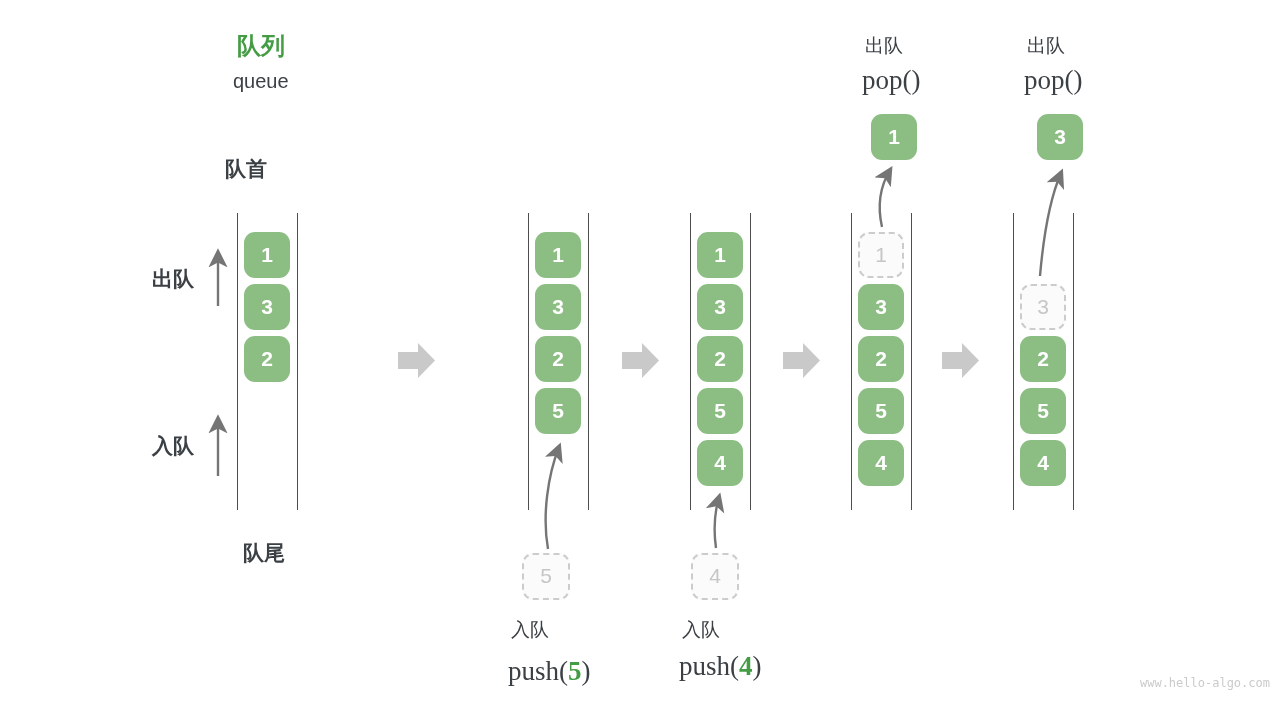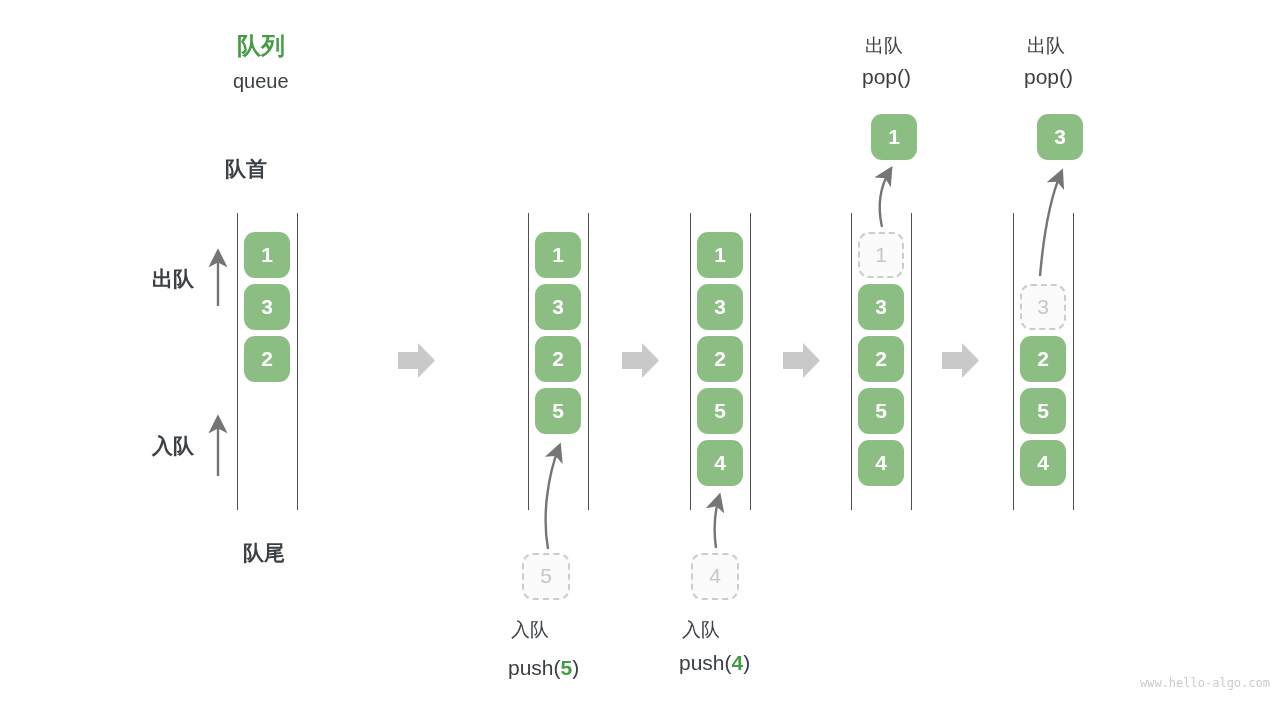--- a/index.html
+++ b/index.html
@@ -9,21 +9,21 @@
     overflow:hidden;
     padding-left:30px;
   }
   .abs { position:absolute; }
 
   
   .title-cn { font-size:24px; font-weight:bold; color:var(--accent-green,#449C44); }
   .title-en { font-size:20px; color:var(--text-dark,#3B4045); }
   .side-label { font-size:21px; font-weight:bold; color:var(--text-dark,#3B4045); }
   .op-label { font-size:19px; color:var(--text-dark,#3B4045); }
-  .code { font-family:Liberation Sans, sans-serif; font-size:21px; color:var(--text-dark,#3B4045); }
+  .code { font-family:Liberation Serif, serif; font-size:27px; color:var(--text-dark,#3B4045); }
   .code .arg { color:var(--accent-green,#449C44); font-weight:bold; }
 
   
   .queue {
     position:absolute; top:213px; width:61px; height:297px; box-sizing:border-box;
     border-left:1.5px solid var(--wall,#4D4D4D);
     border-right:1.5px solid var(--wall,#4D4D4D);
   }
 
   

